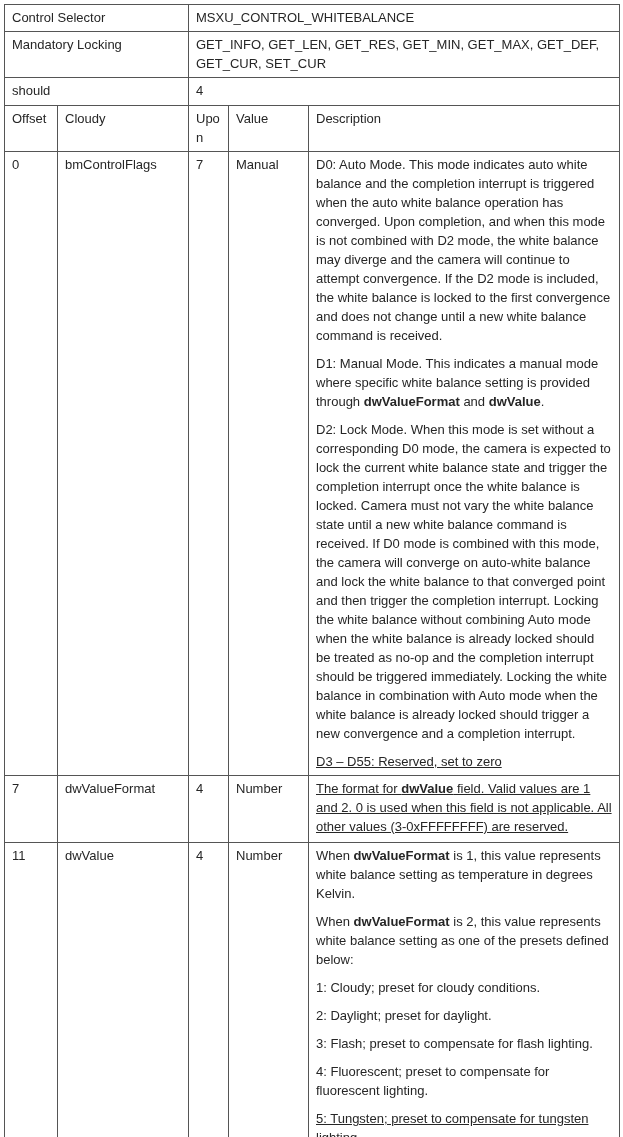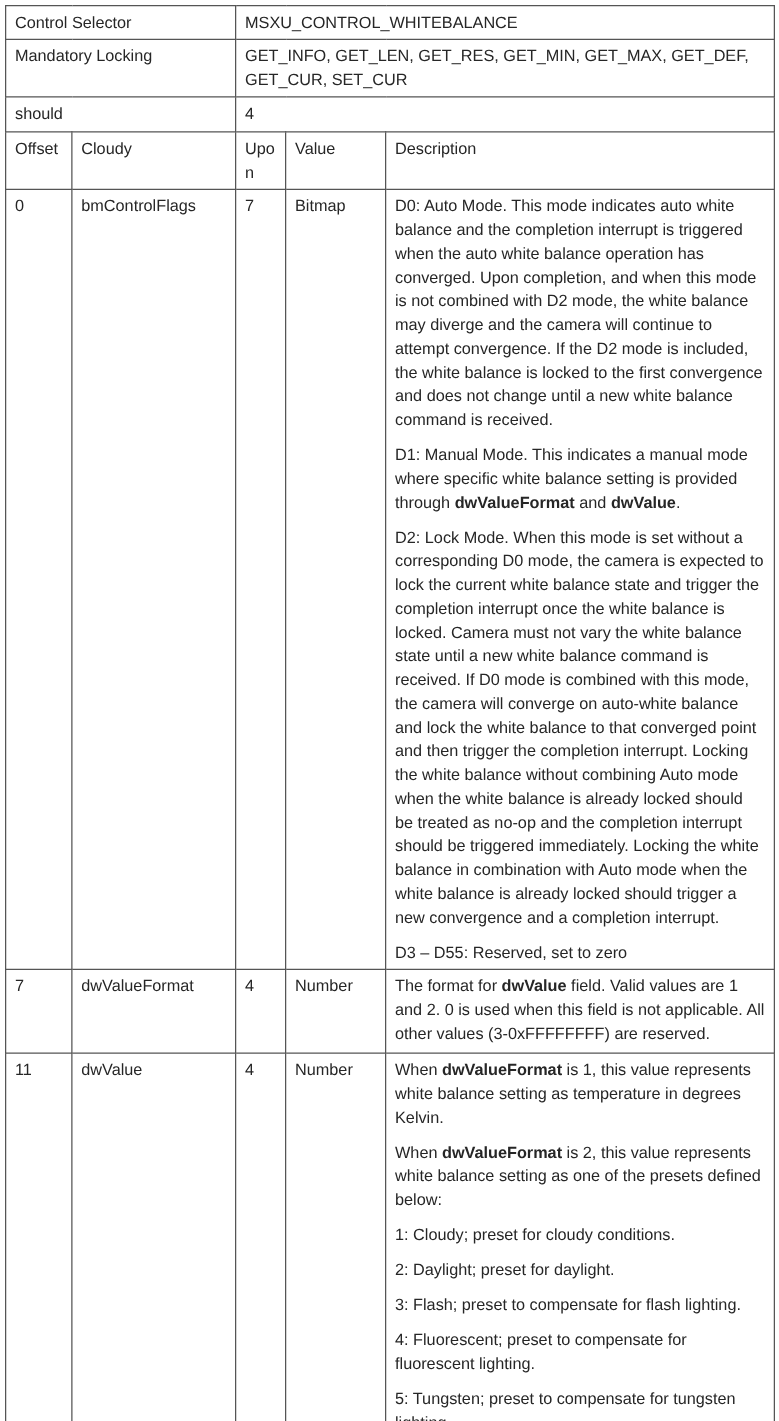--- a/index.html
+++ b/index.html
@@ -45,21 +45,21 @@
   tr.meta-row-0 { height: 26px; padding-left: 33px; }
   tr.meta-row-1 { height: 45px; }
   tr.meta-row-2 { height: 28px; }
   tr.header-row { height: 25px; }
   tr.row-dwValueFormat { height: 67px; }
 
   td.desc p {
     margin: 0 0 9px 0;
     padding: 0;
   }
-  td.desc p:last-child { margin-bottom: 0; }
+  td.desc p:last-child { margin-bottom: 0; text-decoration: underline; }
 </style>
 </head>
 <body>
 
 <div class="page">
   <table class="spec">
     <colgroup>
       <col class="c-offset">
       <col class="c-field">
       <col class="c-size">
@@ -83,21 +83,21 @@
           <td class="hdr">Offset</td>
           <td class="hdr">Cloudy</td>
           <td class="hdr">Upon</td>
           <td class="hdr">Value</td>
           <td class="hdr">Description</td>
         </tr>
         <tr class="field-row row-bmControlFlags">
           <td class="num">0</td>
           <td class="fld b">bmControlFlags</td>
           <td class="num">7</td>
-          <td class="val">Bitmap</td>
+          <td class="val">Manual</td>
           <td class="desc">
             <p><span>D0: Auto Mode. This mode indicates auto white balance and the completion interrupt is triggered when the auto white balance operation has converged. Upon completion, and when this mode is not combined with D2 mode, the white balance may diverge and the camera will continue to attempt convergence. If the D2 mode is included, the white balance is locked to the first convergence and does not change until a new white balance command is received.</span></p>
             <p><span>D1: Manual Mode. This indicates a manual mode where specific white balance setting is provided through </span><span class="b">dwValueFormat</span><span> and </span><span class="b">dwValue</span><span>.</span></p>
             <p><span>D2: Lock Mode. When this mode is set without a corresponding D0 mode, the camera is expected to lock the current white balance state and trigger the completion interrupt once the white balance is locked. Camera must not vary the white balance state until a new white balance command is received. If D0 mode is combined with this mode, the camera will converge on auto-white balance and lock the white balance to that converged point and then trigger the completion interrupt. Locking the white balance without combining Auto mode when the white balance is already locked should be treated as no-op and the completion interrupt should be triggered immediately. Locking the white balance in combination with Auto mode when the white balance is already locked should trigger a new convergence and a completion interrupt.</span></p>
             <p><span>D3 – D55: Reserved, set to zero</span></p>
           </td>
         </tr>
         <tr class="field-row row-dwValueFormat">
           <td class="num">7</td>
           <td class="fld b">dwValueFormat</td>

